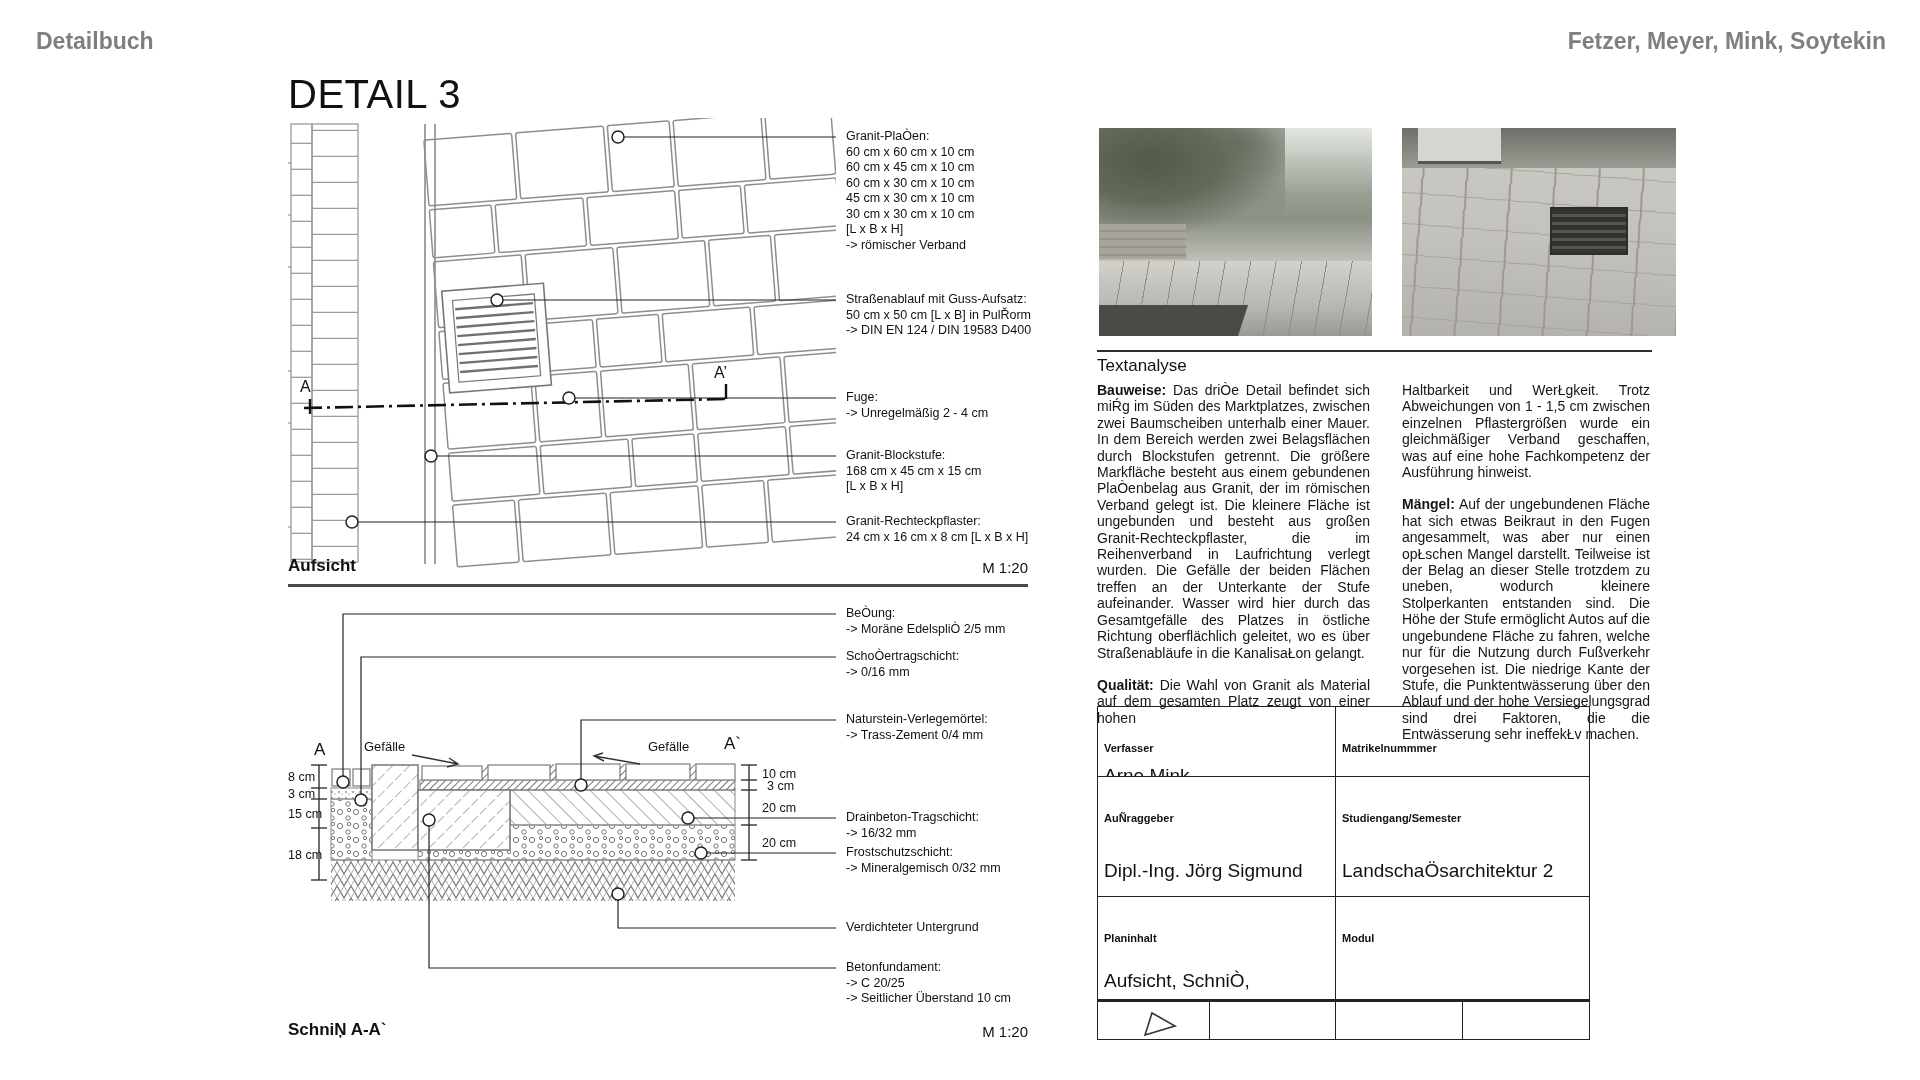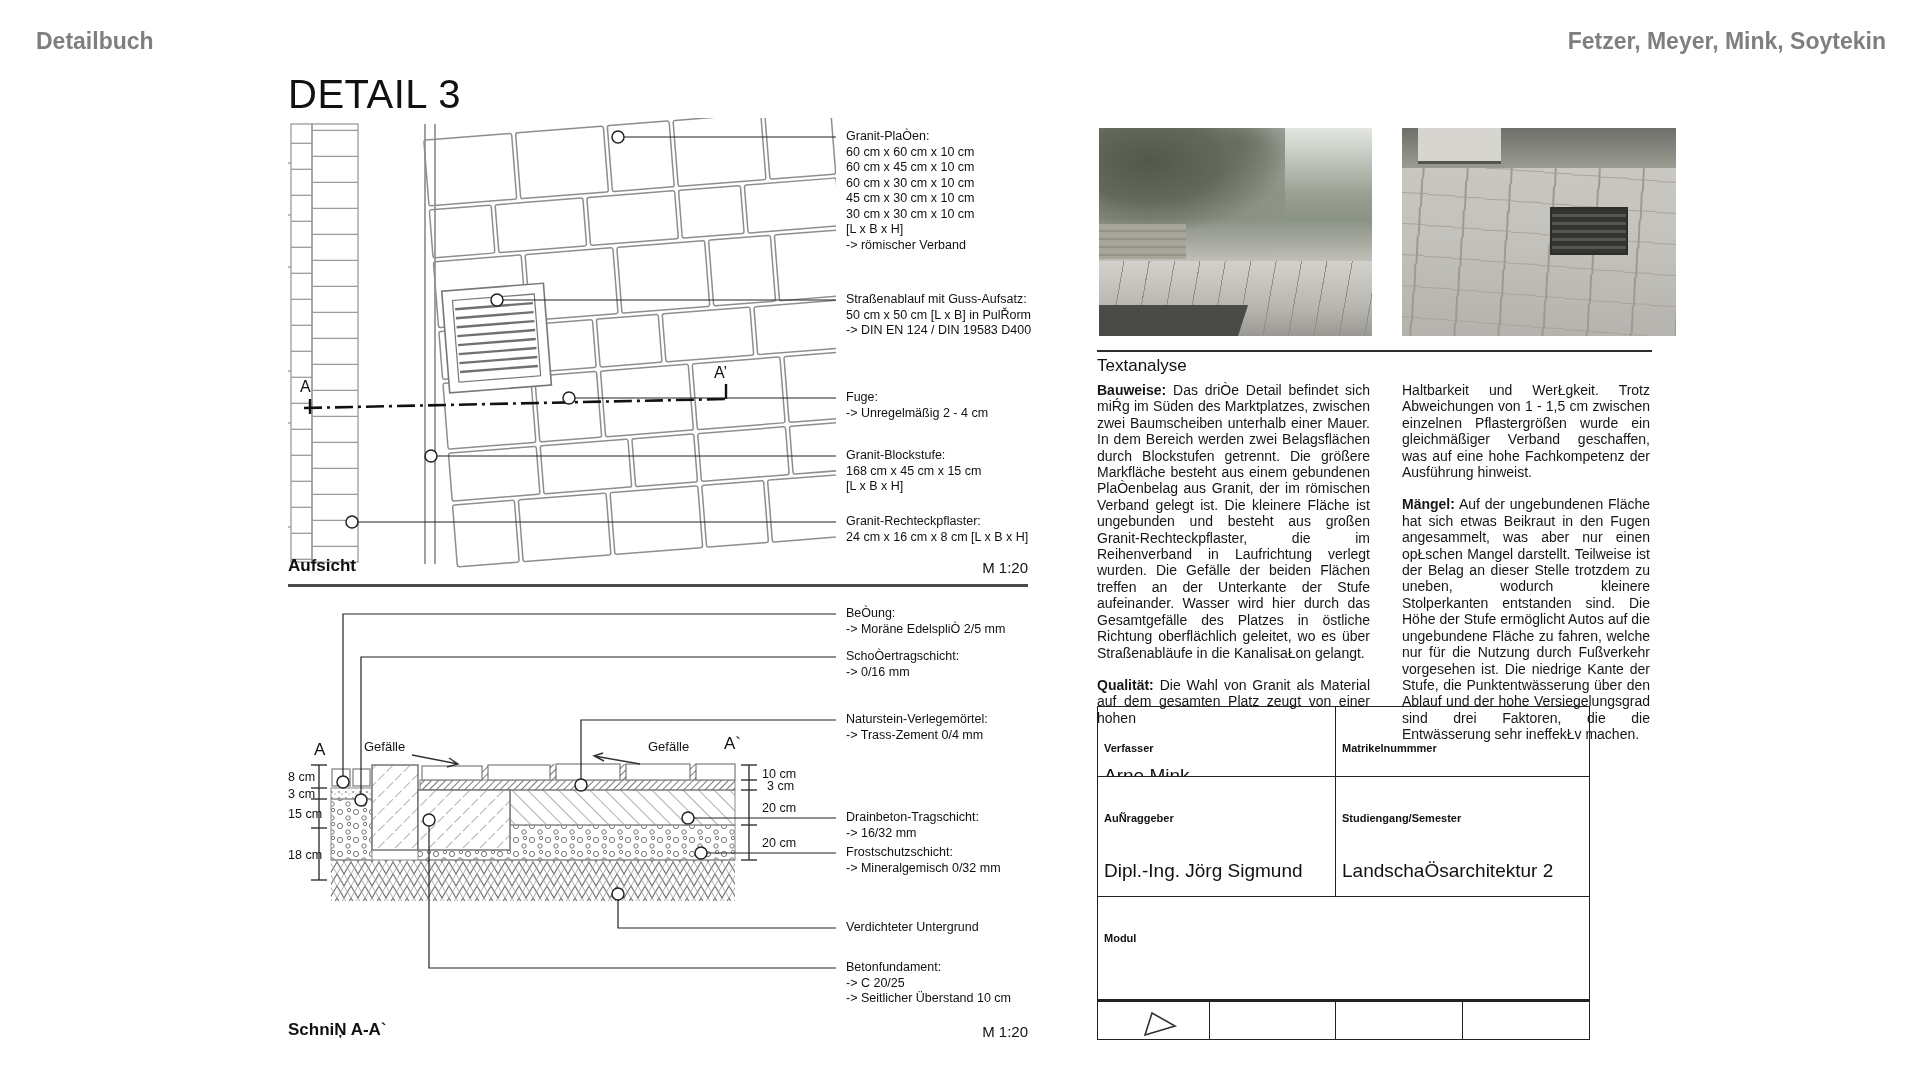--- a/index.html
+++ b/index.html
@@ -400,20 +400,25 @@
       <div class="tb-cell c-l">
         <div class="tb-label">AuÑraggeber</div>
         <div class="tb-value">Dipl.-Ing. Jörg Sigmund</div>
       </div>
       <div class="tb-cell c-r">
         <div class="tb-label">Studiengang/Semester</div>
         <div class="tb-value">LandschaÖsarchitektur 2</div>
       </div>
     </div>
     <div class="tb-row r3">
+      <div class="tb-cell c-l">
+        <div class="tb-label">Planinhalt</div>
+        <div class="tb-value">Aufsicht, SchniÒ, Detailfotos,
+Textanalyse</div>
+      </div>
       <div class="tb-cell c-r">
         <div class="tb-label">Modul</div>
       </div>
     </div>
     <div class="tb-row r4 thick">
       <div class="tb-cell b1">
         <div class="tb-label">Nordpfeil</div>
         <svg id="north-arrow" width="38" height="28" viewBox="0 0 38 28">
           <polygon points="3,25 33,16 10,3" fill="#fff" stroke="#333" stroke-width="1.6"></polygon>
         </svg>

